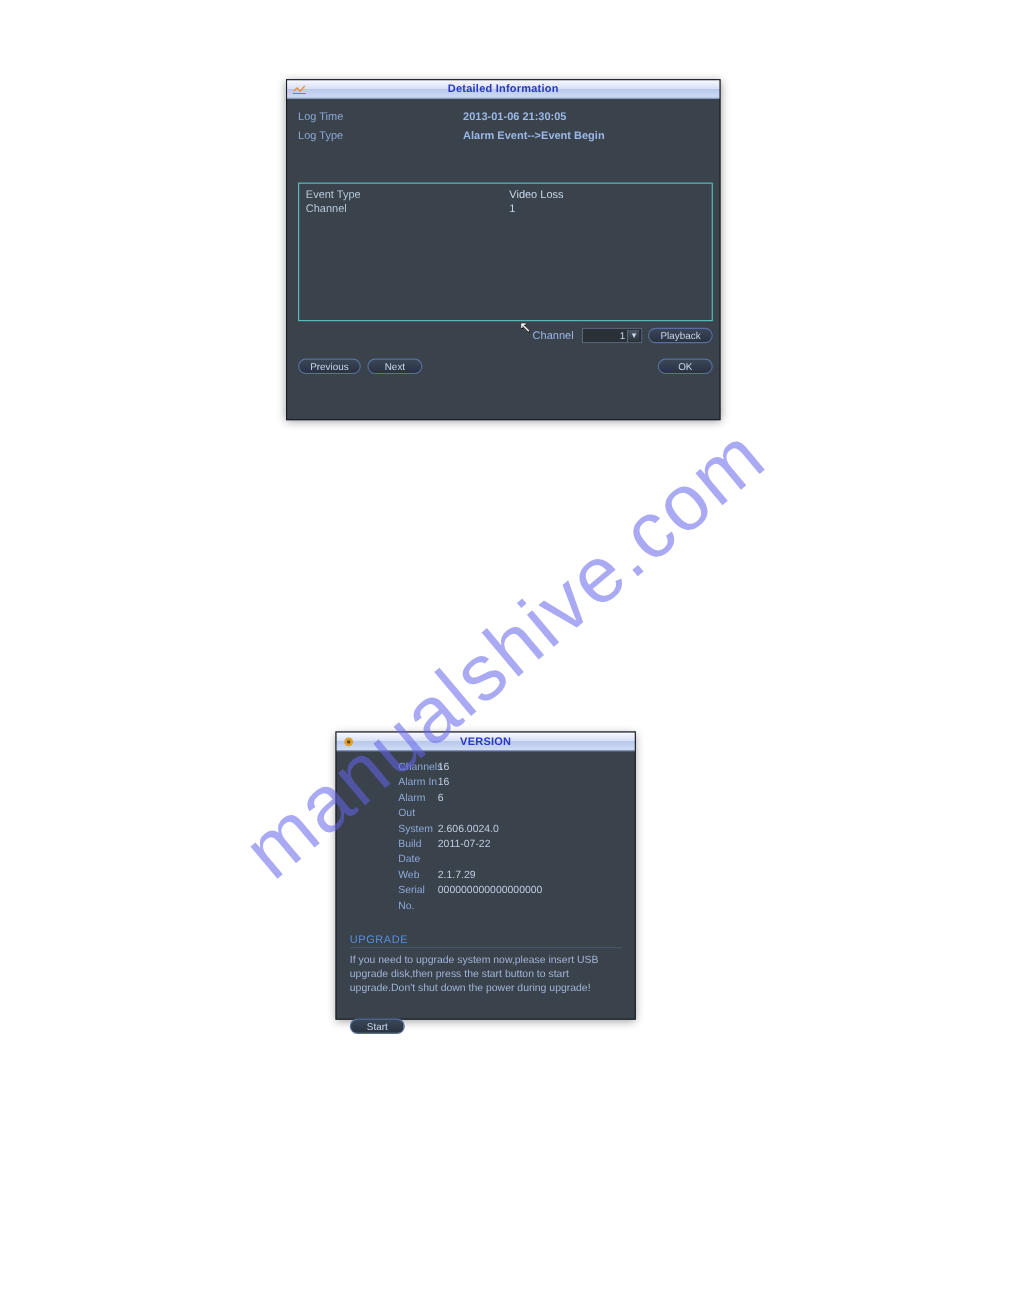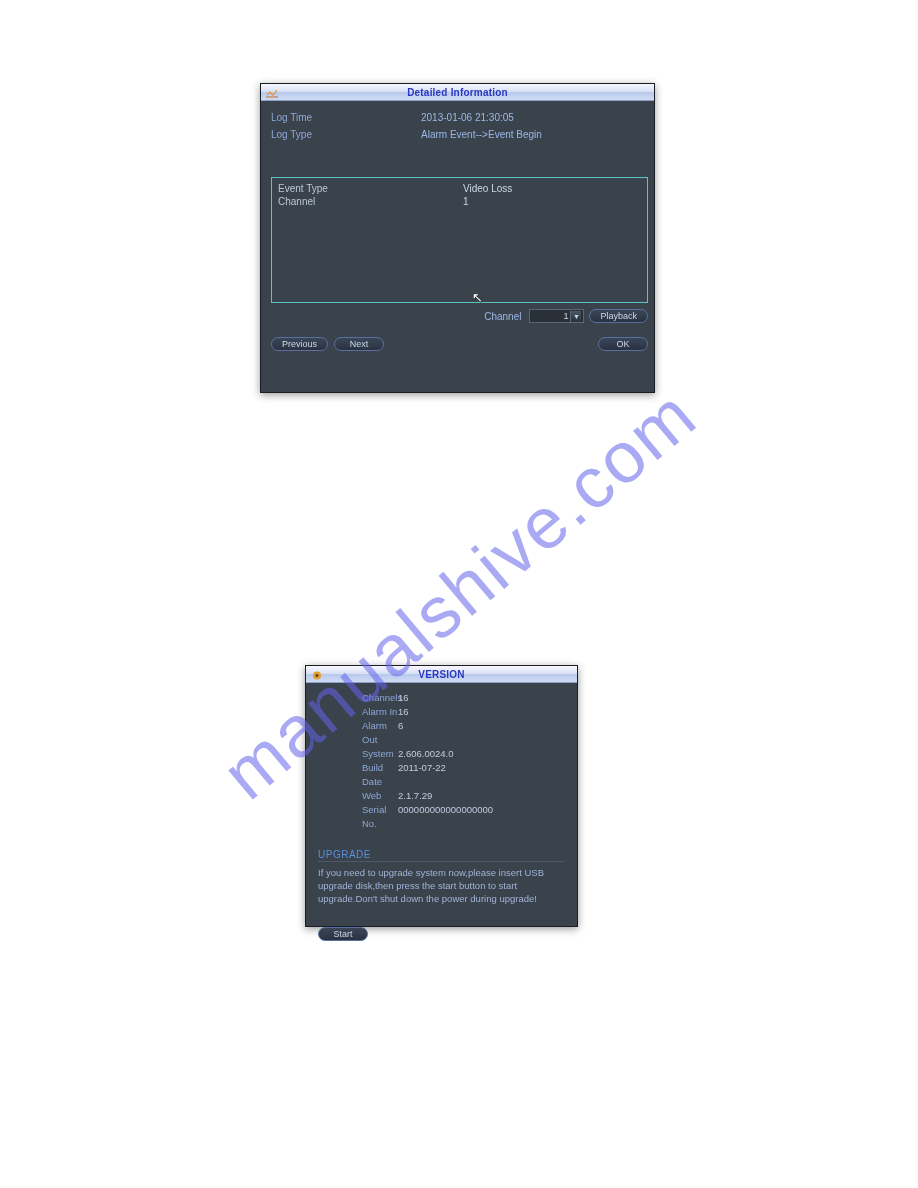--- a/index.html
+++ b/index.html
@@ -22,21 +22,21 @@
       white-space: nowrap;
       pointer-events: none;
       z-index: 100;
     }
     .dialog {
       position: absolute;
       background: #3a424b;
       border: 1px solid #1a1e24;
       box-shadow: 0 2px 8px rgba(0,0,0,0.4);
     }
-    .dialog1 { left: 260px; top: 83px; width: 395px; height: 310px; }
+    .dialog1 { left: 260px; top: 72px; width: 395px; height: 310px; }
     .dialog2 { left: 305px; top: 665px; width: 273px; height: 262px; }
     .titlebar {
       height: 17px;
       background: linear-gradient(to bottom, #f8f8ff 0%, #d8e0f5 48%, #b8c8ec 50%, #d0dcf4 100%);
       border-bottom: 1px solid #8ea0c8;
       display: flex;
       align-items: center;
       justify-content: center;
       position: relative;
     }
@@ -49,21 +49,21 @@
     }
     .titlebar-title {
       font-size: 10px;
       color: #2838c0;
       font-weight: bold;
       letter-spacing: 0.2px;
     }
     .content { padding: 10px 6px 8px 10px; color: #9bb8e8; font-size: 10px; }
     .info-row { display: flex; margin-bottom: 3px; line-height: 14px; }
     .info-label { width: 150px; color: #8da8d8; }
-    .info-value { color: #9bb8e8; }
+    .info-value { color: #9bb8e8; font-weight: bold; }
     .event-box {
       margin-top: 35px;
       border: 1px solid #5bc5c5;
       height: 126px;
       padding: 4px 6px;
       background: transparent;
     }
     .event-row { display: flex; line-height: 13px; }
     .event-label { width: 143px; color: #b8c8d8; font-size: 10px; }
     .event-value { color: #c8d8e8; font-size: 10px; margin-left: 42px; }

